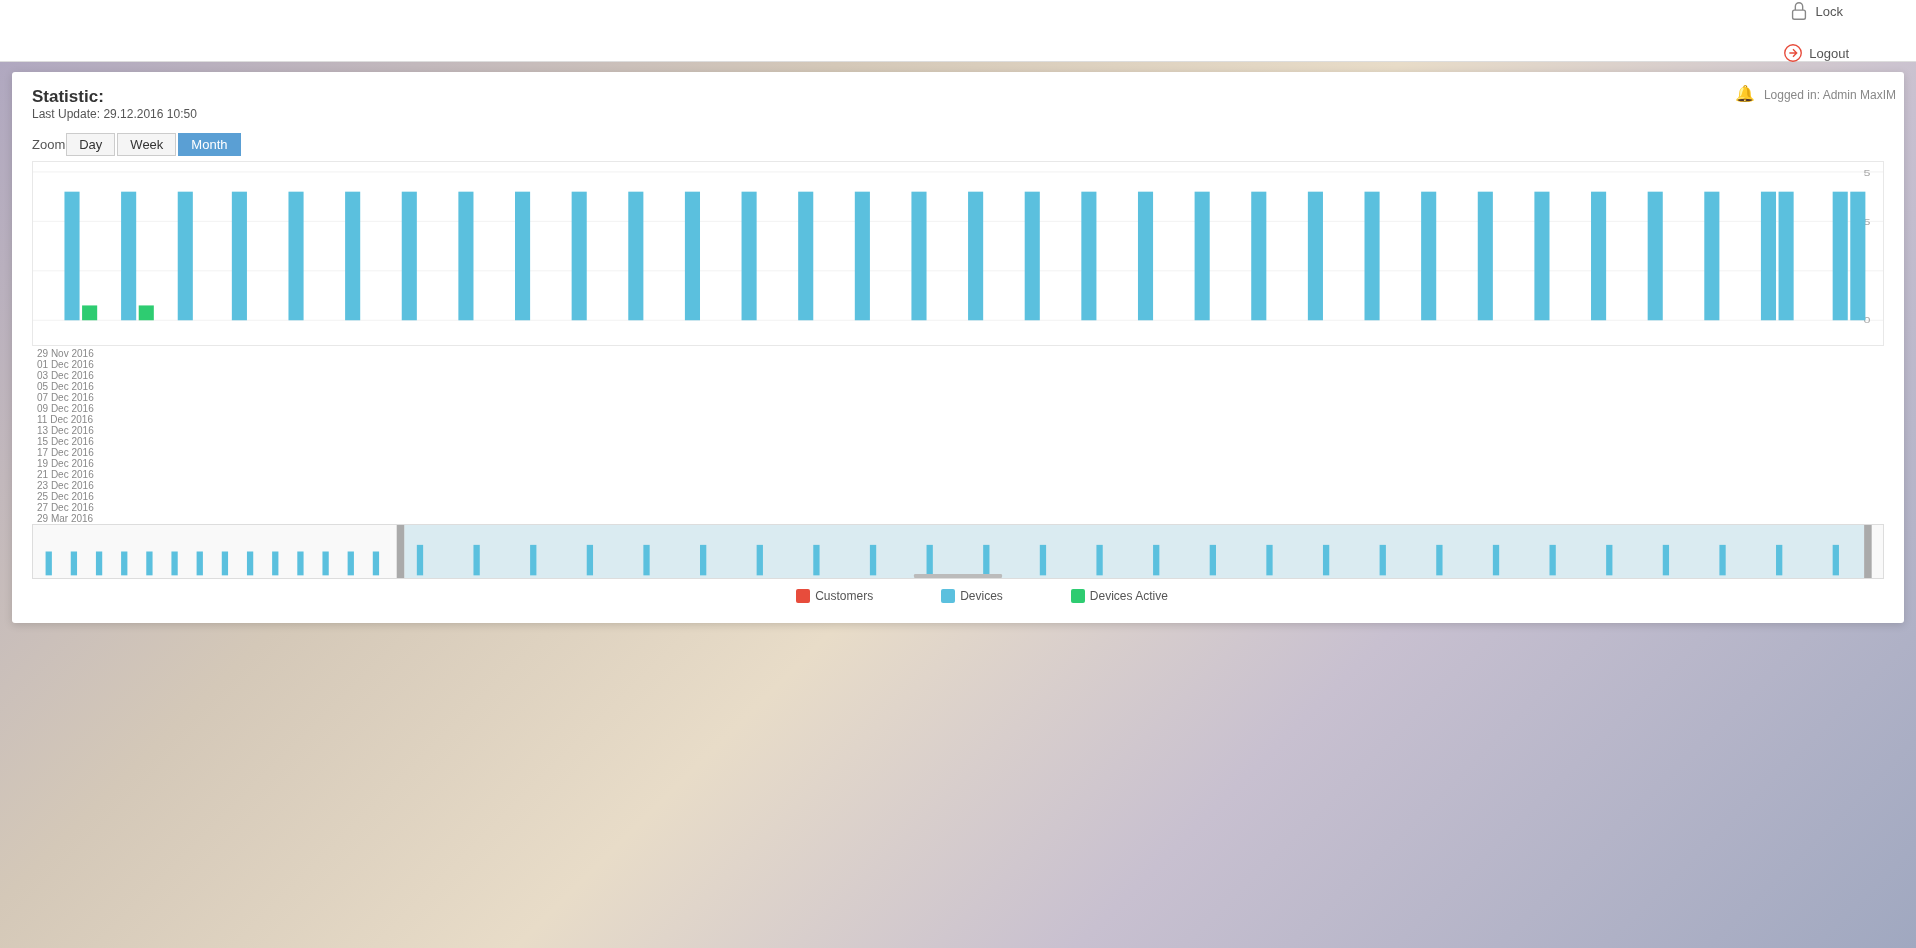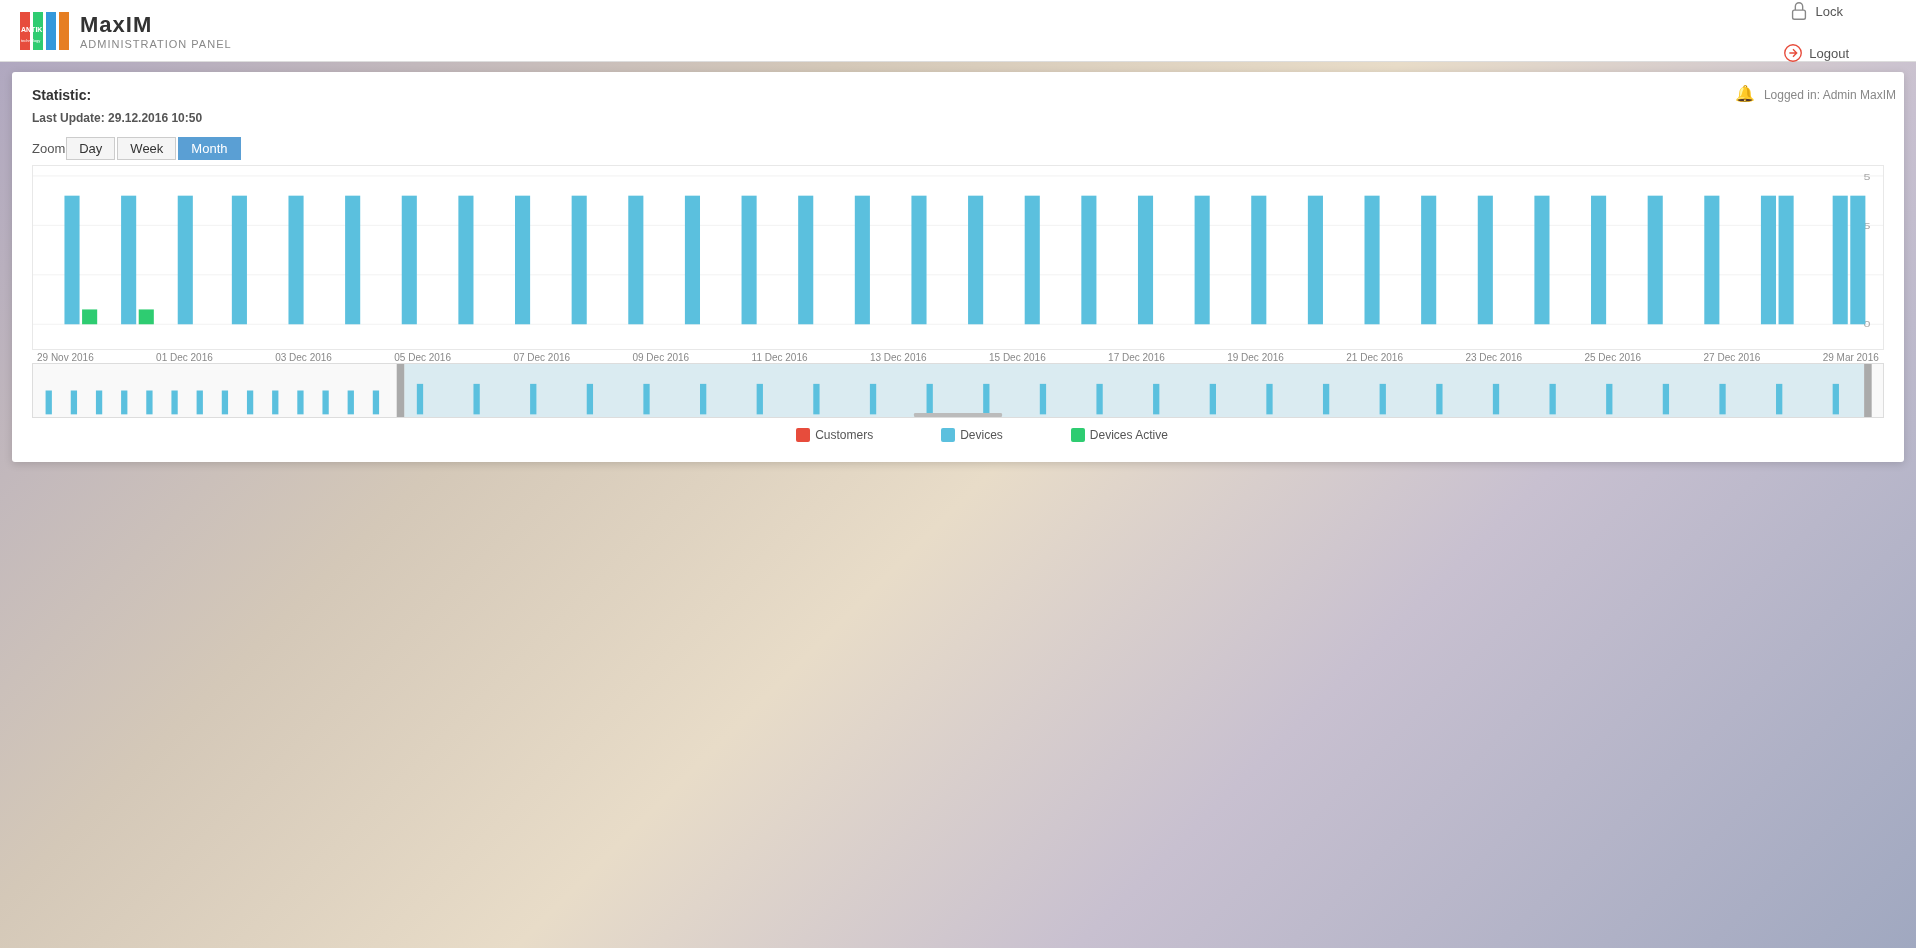--- a/index.html
+++ b/index.html
@@ -85,31 +85,31 @@
       left: 12px;
       right: 12px;
       background: #fff;
       border-radius: 3px;
       padding: 15px 20px 20px;
       z-index: 5;
       box-shadow: 0 2px 8px rgba(0,0,0,0.15);
     }
 
     #statistic-title {
-      font-size: 14px;
+      font-size: 17px;
       font-weight: bold;
       color: #333;
-      margin-bottom: 8px;
+      margin-bottom: 0;
     }
     #last-update {
       font-size: 12px;
       color: #555;
       margin-bottom: 12px;
     }
-    #last-update span { font-weight: bold; }
+    #last-update span { font-weight: normal; }
 
     
     #zoom-row {
       display: flex;
       align-items: center;
       margin-bottom: 5px;
     }
     #zoom-label {
       font-size: 13px;
       color: #555;
@@ -199,42 +199,27 @@
       border-radius: 2px;
     }
 
     
     #xaxis-dates {
       display: flex;
       justify-content: space-between;
       padding: 2px 5px 0;
       font-size: 10px;
       color: #888;
+      flex-direction: column;
     }
   </style>
 </head>
 <body>
 
 <div id="header">
-  <div id="logo-area">
-
-    <svg id="logo-stripes" viewBox="0 0 50 38">
-      <rect x="0" y="0" width="10" height="38" fill="#e74c3c"></rect>
-      <rect x="13" y="0" width="10" height="38" fill="#2ecc71"></rect>
-      <rect x="26" y="0" width="10" height="38" fill="#3498db"></rect>
-      <rect x="39" y="0" width="10" height="38" fill="#e67e22"></rect>
-
-      <text x="1" y="20" font-size="7" font-weight="bold" fill="#fff" font-family="Arial">ANTIK</text>
-      <text x="1" y="30" font-size="4" fill="#fff" font-family="Arial">technology</text>
-    </svg>
-    <div id="logo-text">
-      <span id="logo-maxim">MaxIM</span>
-      <span id="logo-admin">ADMINISTRATION PANEL</span>
-    </div>
-  </div>
 
   <div id="header-right">
     <a class="header-btn">
       <svg viewBox="0 0 24 24" fill="none" stroke="#888" stroke-width="1.5">
         <circle cx="12" cy="8" r="4"></circle>
         <path d="M4 20c0-4 3.6-7 8-7s8 3 8 7"></path>
       </svg>
       <span>Profile</span>
     </a>
     <a class="header-btn">

